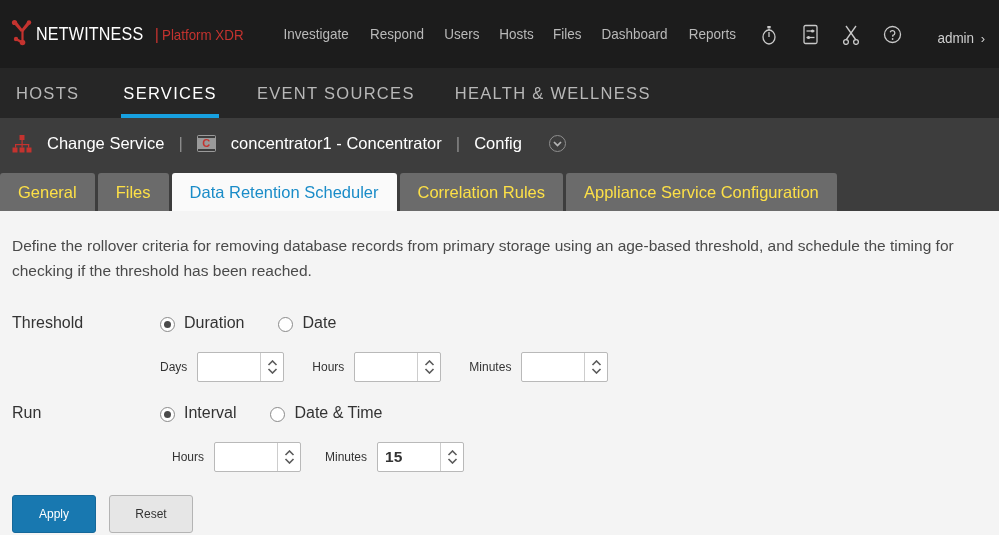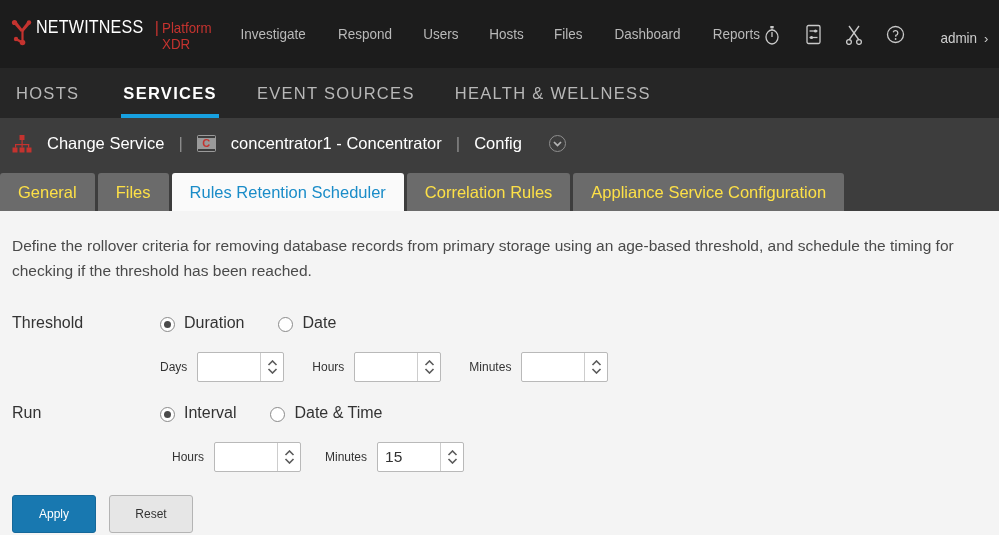--- a/index.html
+++ b/index.html
@@ -25,21 +25,21 @@
   .brand-nw {
     color: #ffffff; font-size: 17.5px; letter-spacing: .2px; font-weight: 400;
     font-family: "Liberation Sans Narrow", "Liberation Sans", sans-serif;
     transform: scaleX(.92); transform-origin: left center;
   }
   .brand-sep { color: #c4332f; font-size: 16px; margin: 0 3px 0 2px; }
   .brand-plat {
     color: #c4332f; font-size: 14.5px;
     transform: scaleX(.92); transform-origin: left center;
   }
-  .mainnav { display: flex; align-items: center; gap: 28px; margin-left: 0; }
+  .mainnav { display: flex; align-items: center; gap: 17px; margin-left: 8px; }
   .mainnav a {
     color: #b9b9b9; font-size: 14.5px; text-decoration: none;
     transform: scaleX(.93); transform-origin: center;
     white-space: nowrap;
   }
   .spacer { flex: 1 1 auto; }
   .topicons { display: flex; align-items: center; gap: 19px; }
   .ticon { width: 22px; height: 24px; display: flex; align-items: center; justify-content: center; }
   .ticon svg { display: block; }
   .adminbox { display: flex; align-items: center; gap: 5px; margin-left: 14px; margin-top: 8px; }
@@ -54,21 +54,21 @@
     flex: 0 0 50px;
   }
   .snav-item {
     display: flex; align-items: center; position: relative;
     padding: 0 20px;
     color: #b8b8b8; font-size: 16.5px; letter-spacing: 1.3px;
     white-space: nowrap;
     transform: none;
   }
   .snav-item:first-child { padding-left: 0; padding-right: 24px; }
-  .snav-item.active { color: #ffffff; font-weight: bold; }
+  .snav-item.active { color: #ffffff; font-weight: normal; }
   .snav-item.active::after {
     content: ""; position: absolute; left: 18px; right: 18px; bottom: 0;
     height: 4px; background: #17a0e0;
   }
 
   
   .crumbbar {
     height: 51px; background: #3d3d3d;
     display: flex; align-items: center;
     padding-left: 12px; gap: 0;
@@ -135,21 +135,21 @@
   .radio-label { color: #333333; font-size: 16px; }
   .field-label { color: #333333; font-size: 12px; margin-right: 10px; white-space: nowrap; }
   .spin {
     display: inline-flex; align-items: stretch;
     height: 30px; background: #ffffff;
     border: 1px solid #b9b9b9; border-radius: 2px;
   }
   .spin input {
     border: 0; outline: 0; background: transparent;
     width: 62px; padding: 0 7px; font-size: 15.5px;
-    color: #333333; font-family: "Liberation Sans", sans-serif;
+    color: #333333; font-family: "Liberation Sans", sans-serif; font-weight: bold;
   }
   .spin .stepper {
     width: 23px; border-left: 1px solid #cdcdcd;
     display: flex; flex-direction: column; align-items: center; justify-content: center; gap: 2px;
   }
   .spin .stepper svg { display: block; }
   .indent { margin-left: 148px; }
   .btnrow { display: flex; align-items: center; gap: 13px; margin-top: 18px; }
   .btn {
     height: 38px; min-width: 84px; padding: 0 16px;
@@ -279,21 +279,21 @@
         <svg width="9" height="6" viewBox="0 0 9 6">
             <path d="M1 1 L4.5 4.6 L8 1" fill="none" stroke="#b5b5b5" stroke-width="1.7"></path>
           </svg>
       </span>
     </div>
   </div>
 
   <div class="tabstrip">
     <div class="tab">General</div>
     <div class="tab">Files</div>
-    <div class="tab active">Rules Retention Scheduler</div>
+    <div class="tab active">Data Retention Scheduler</div>
     <div class="tab">Correlation Rules</div>
     <div class="tab">Appliance Service Configuration</div>
   </div>
 
   <div class="content">
 
     <p class="desc">Define the rollover criteria for removing database records from primary storage using an age-based threshold, and schedule the timing for checking if the threshold has been reached.</p>
 
     <div class="formrow">
       <span class="rowlabel">Threshold</span>

